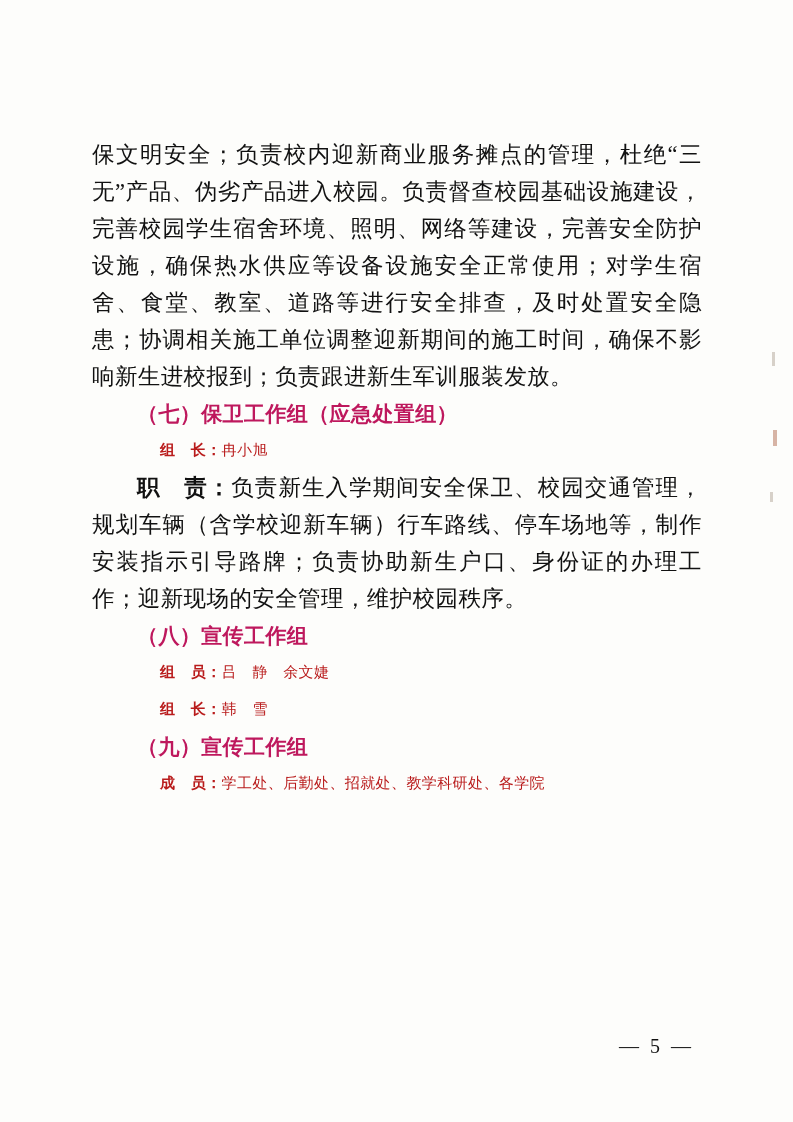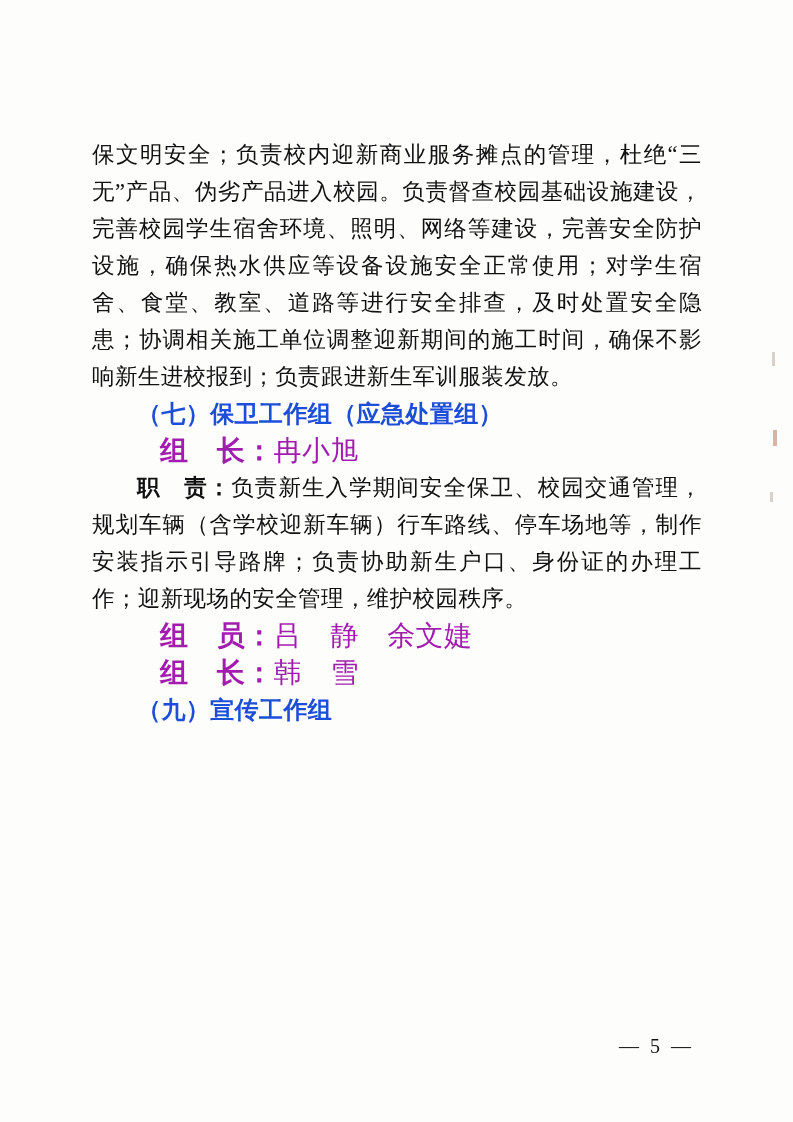--- a/index.html
+++ b/index.html
@@ -32,34 +32,34 @@
   .para {
     font-size: 22.5px;
     line-height: 37px;
     letter-spacing: 0.4px;
     text-align: justify;
     text-justify: inter-ideograph;
     margin: 0 0 0 0;
     color: #111111;
   }
   .heading {
-    font-size: 24px;
+    font-size: 21px;
     line-height: 37px;
     letter-spacing: 0.4px;
     text-indent: 45px;
     font-family: "DejaVu Serif", "Liberation Serif", serif;
     font-weight: 600;
-    color: #1d4ed8;
+    color: #be185d;
   }
   .role-line {
-    font-size: 28px;
+    font-size: 15px;
     line-height: 37px;
     letter-spacing: 0.4px;
     text-indent: 68px;
-    color: #a21caf;
+    color: #b91c1c;
   }
   .role-label {
     font-family: "DejaVu Serif", "Liberation Serif", serif;
     font-weight: 600;
   }
   .duty-block {
     font-size: 22.5px;
     line-height: 37px;
     letter-spacing: 0.4px;
     text-align: justify;
@@ -100,24 +100,26 @@
   <div class="edge-mark m3"></div>
 
   <div class="content">
 
     <p class="para">保文明安全；负责校内迎新商业服务摊点的管理，杜绝“三无”产品、伪劣产品进入校园。负责督查校园基础设施建设，完善校园学生宿舍环境、照明、网络等建设，完善安全防护设施，确保热水供应等设备设施安全正常使用；对学生宿舍、食堂、教室、道路等进行安全排查，及时处置安全隐患；协调相关施工单位调整迎新期间的施工时间，确保不影响新生进校报到；负责跟进新生军训服装发放。</p>
 
     <div class="heading">（七）保卫工作组（应急处置组）</div>
     <div class="role-line"><span class="role-label">组　长：</span><span>冉小旭</span></div>
     <div class="duty-block"><span class="role-label">职　责：</span><span>负责新生入学期间安全保卫、校园交通管理，规划车辆（含学校迎新车辆）行车路线、停车场地等，制作安装指示引导路牌；负责协助新生户口、身份证的办理工作；迎新现场的安全管理，维护校园秩序。</span></div>
 
+    <div class="heading">（八）宣传工作组</div>
     <div class="role-line"><span class="role-label">组　员：</span><span>吕　静　余文婕</span></div>
     <div class="role-line"><span class="role-label">组　长：</span><span>韩　雪</span></div>
 
     <div class="heading">（九）宣传工作组</div>
+    <div class="role-line"><span class="role-label">成　员：</span><span>学工处、后勤处、招就处、教学科研处、各学院</span></div>
 
   </div>
 
   <div class="footer">
     <span class="footer-inner">— 5 —</span>
   </div>
 
 </div>
 
 </body></html>

